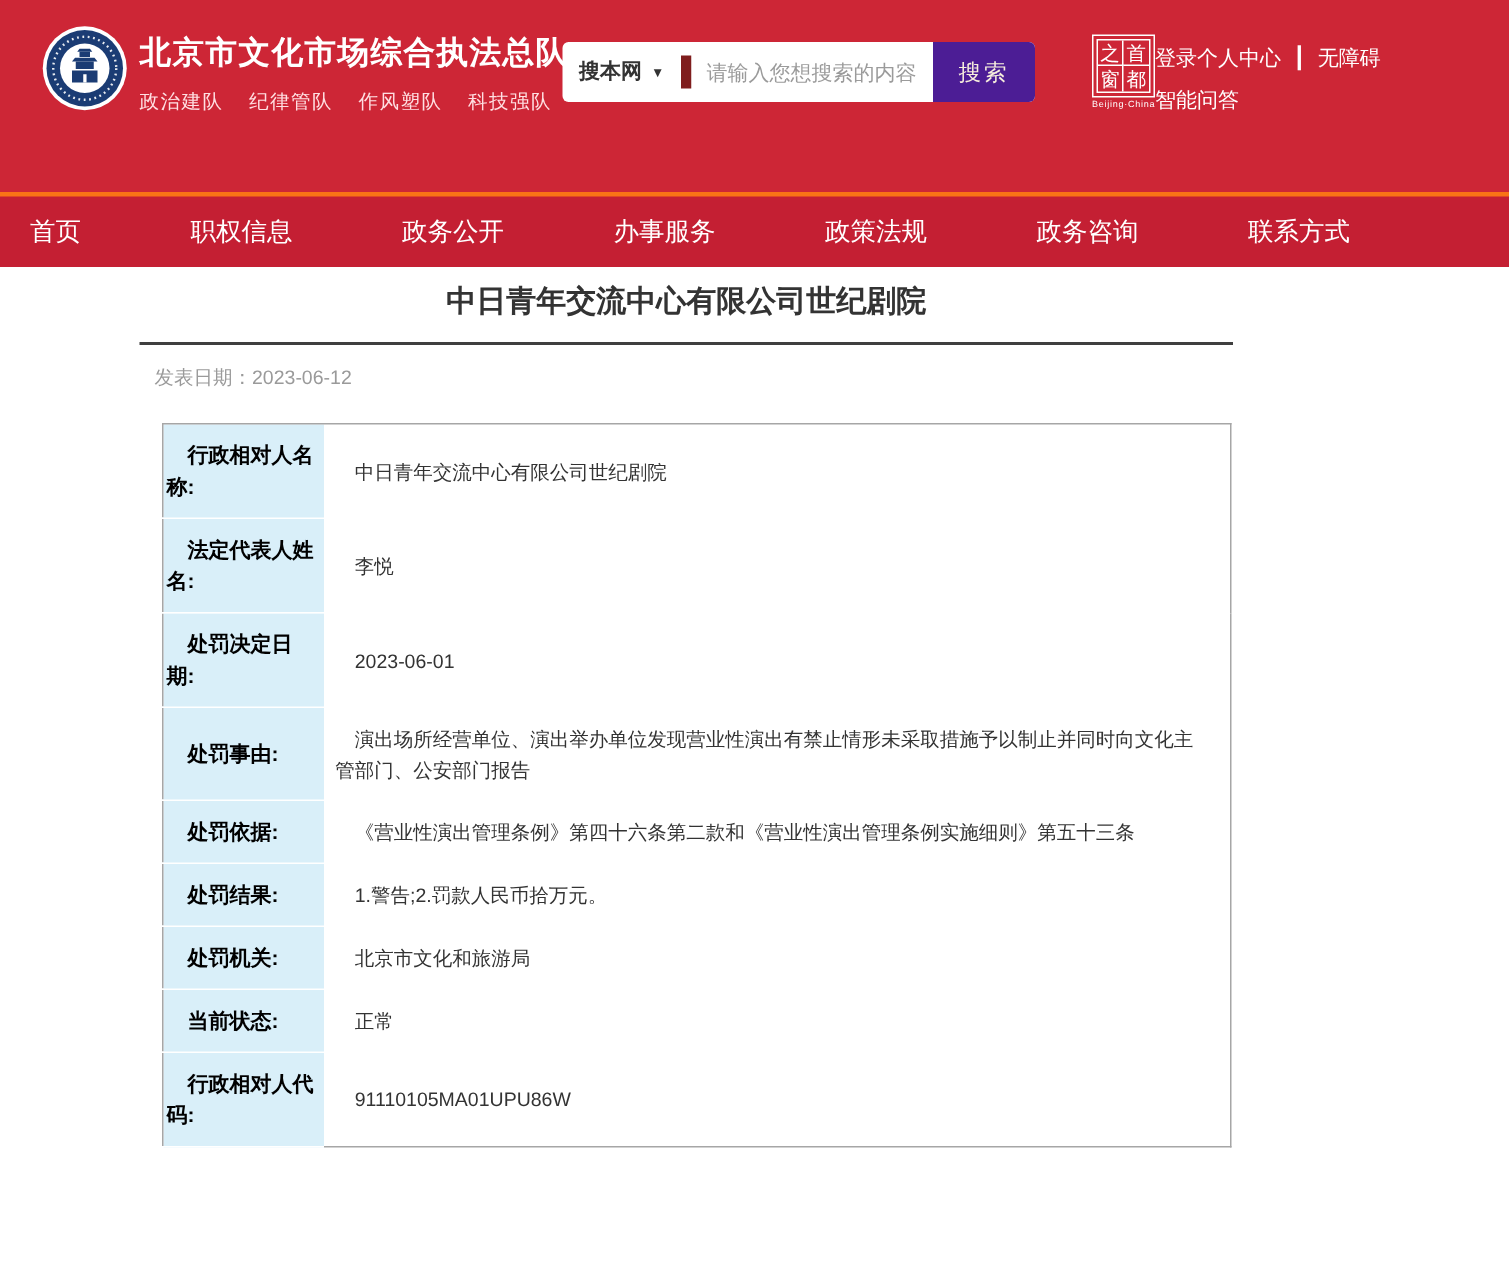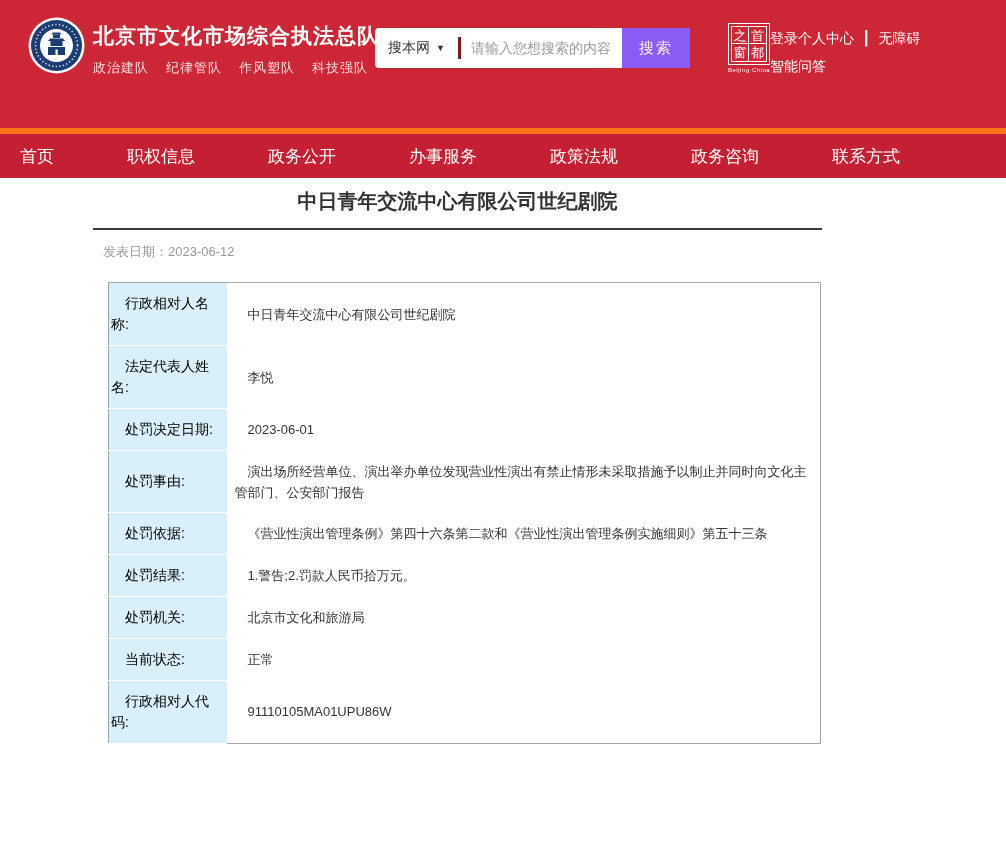--- a/index.html
+++ b/index.html
@@ -28,32 +28,32 @@
 
   .search-bar {
     position:absolute; left:375px; top:28px;
     width:315px; height:40px;
     background:#fff; border-radius:4px;
     display:flex; align-items:center; overflow:hidden;
   }
   .search-scope {
     flex:0 0 86px; display:flex; align-items:center; justify-content:center;
     font-size:14px; color:#333; cursor:pointer; gap:6px;
-    border-right:3px solid #7f1d1d; height:22px;
+    border-right:7px solid #7f1d1d; height:22px;font-weight:bold;
   }
   .search-scope .arrow { font-size:9px; color:#333; }
   .search-input {
     flex:1; border:none; outline:none; font-size:14px; color:#333;
     padding:0 10px; height:100%; min-width:0;
     font-family:"Liberation Sans","DejaVu Sans",sans-serif;
   }
   .search-input::placeholder { color:#9b9b9b; }
   .search-btn {
     flex:0 0 68px; height:100%; border:none; cursor:pointer;
-    background:#8b5cf6; color:#f8efdd; font-size:15px; letter-spacing:2px;
+    background:#4c1d95; color:#f8efdd; font-size:15px; letter-spacing:2px;
     font-family:"Liberation Sans","DejaVu Sans",sans-serif;
   }
 
   .capital-logo { position:absolute; left:728px; top:23px; width:42px; cursor:pointer; }
   .capital-seal {
     width:42px; height:42px; border:1px solid #fff; padding:2px;
   }
   .seal-grid {
     width:100%; height:100%; border:1px solid #fff;
     display:grid; grid-template-columns:1fr 1fr; grid-template-rows:1fr 1fr;
@@ -69,21 +69,21 @@
     letter-spacing:0.5px;
   }
 
   .header-links { position:absolute; left:770px; top:24px; color:#fff; font-size:14px; }
   .header-links .row { line-height:28px; white-space:nowrap; }
   .header-links a { color:#fff; text-decoration:none; cursor:pointer; }
   .header-links .sep { margin:0 8px; font-weight:bold; }
 
   
   .main-nav {
-    height:50px; background:#c41f33; border-top:6px solid #f97316;
+    height:50px; background:#c41f33; border-top:3px solid #f97316;
     display:flex; align-items:center; padding-left:20px;
   }
   .nav-item {
     color:#fff; font-size:17px; text-decoration:none; cursor:pointer;
     margin-right:73px; white-space:nowrap;
   }
 
   
   .content { background:#fff; }
   .container { width:729px; margin-left:93px; padding-top:9px; }
@@ -93,23 +93,23 @@
   }
   .title-rule { border:none; border-top:2px solid #3f3f3f; margin-top:13px; }
   .pub-date { color:#9a9a9a; font-size:13px; margin:13px 0 0 10px; }
 
   .penalty-table {
     width:713px; margin:21px 0 0 15px;
     border-collapse:collapse;
     border:1px solid #a6a6a6;
   }
   .penalty-table th {
-    width:118px; background:#d9eff9;
+    width:107px; background:#d9eff9;
     border-bottom:1px solid #fff;
-    font-size:14px; font-weight:normal; color:#000;
+    font-size:14px; font-weight:bold; color:#000;
     text-align:left; vertical-align:middle;
     padding:10px 2px; text-indent:14px; line-height:21px;
     height:42px;
   }
   .penalty-table td {
     font-size:13px; color:#333; vertical-align:middle;
     padding:10px 12px 10px 8px; text-indent:13px; line-height:21px;
     height:42px; background:#fff;
   }
 </style>

